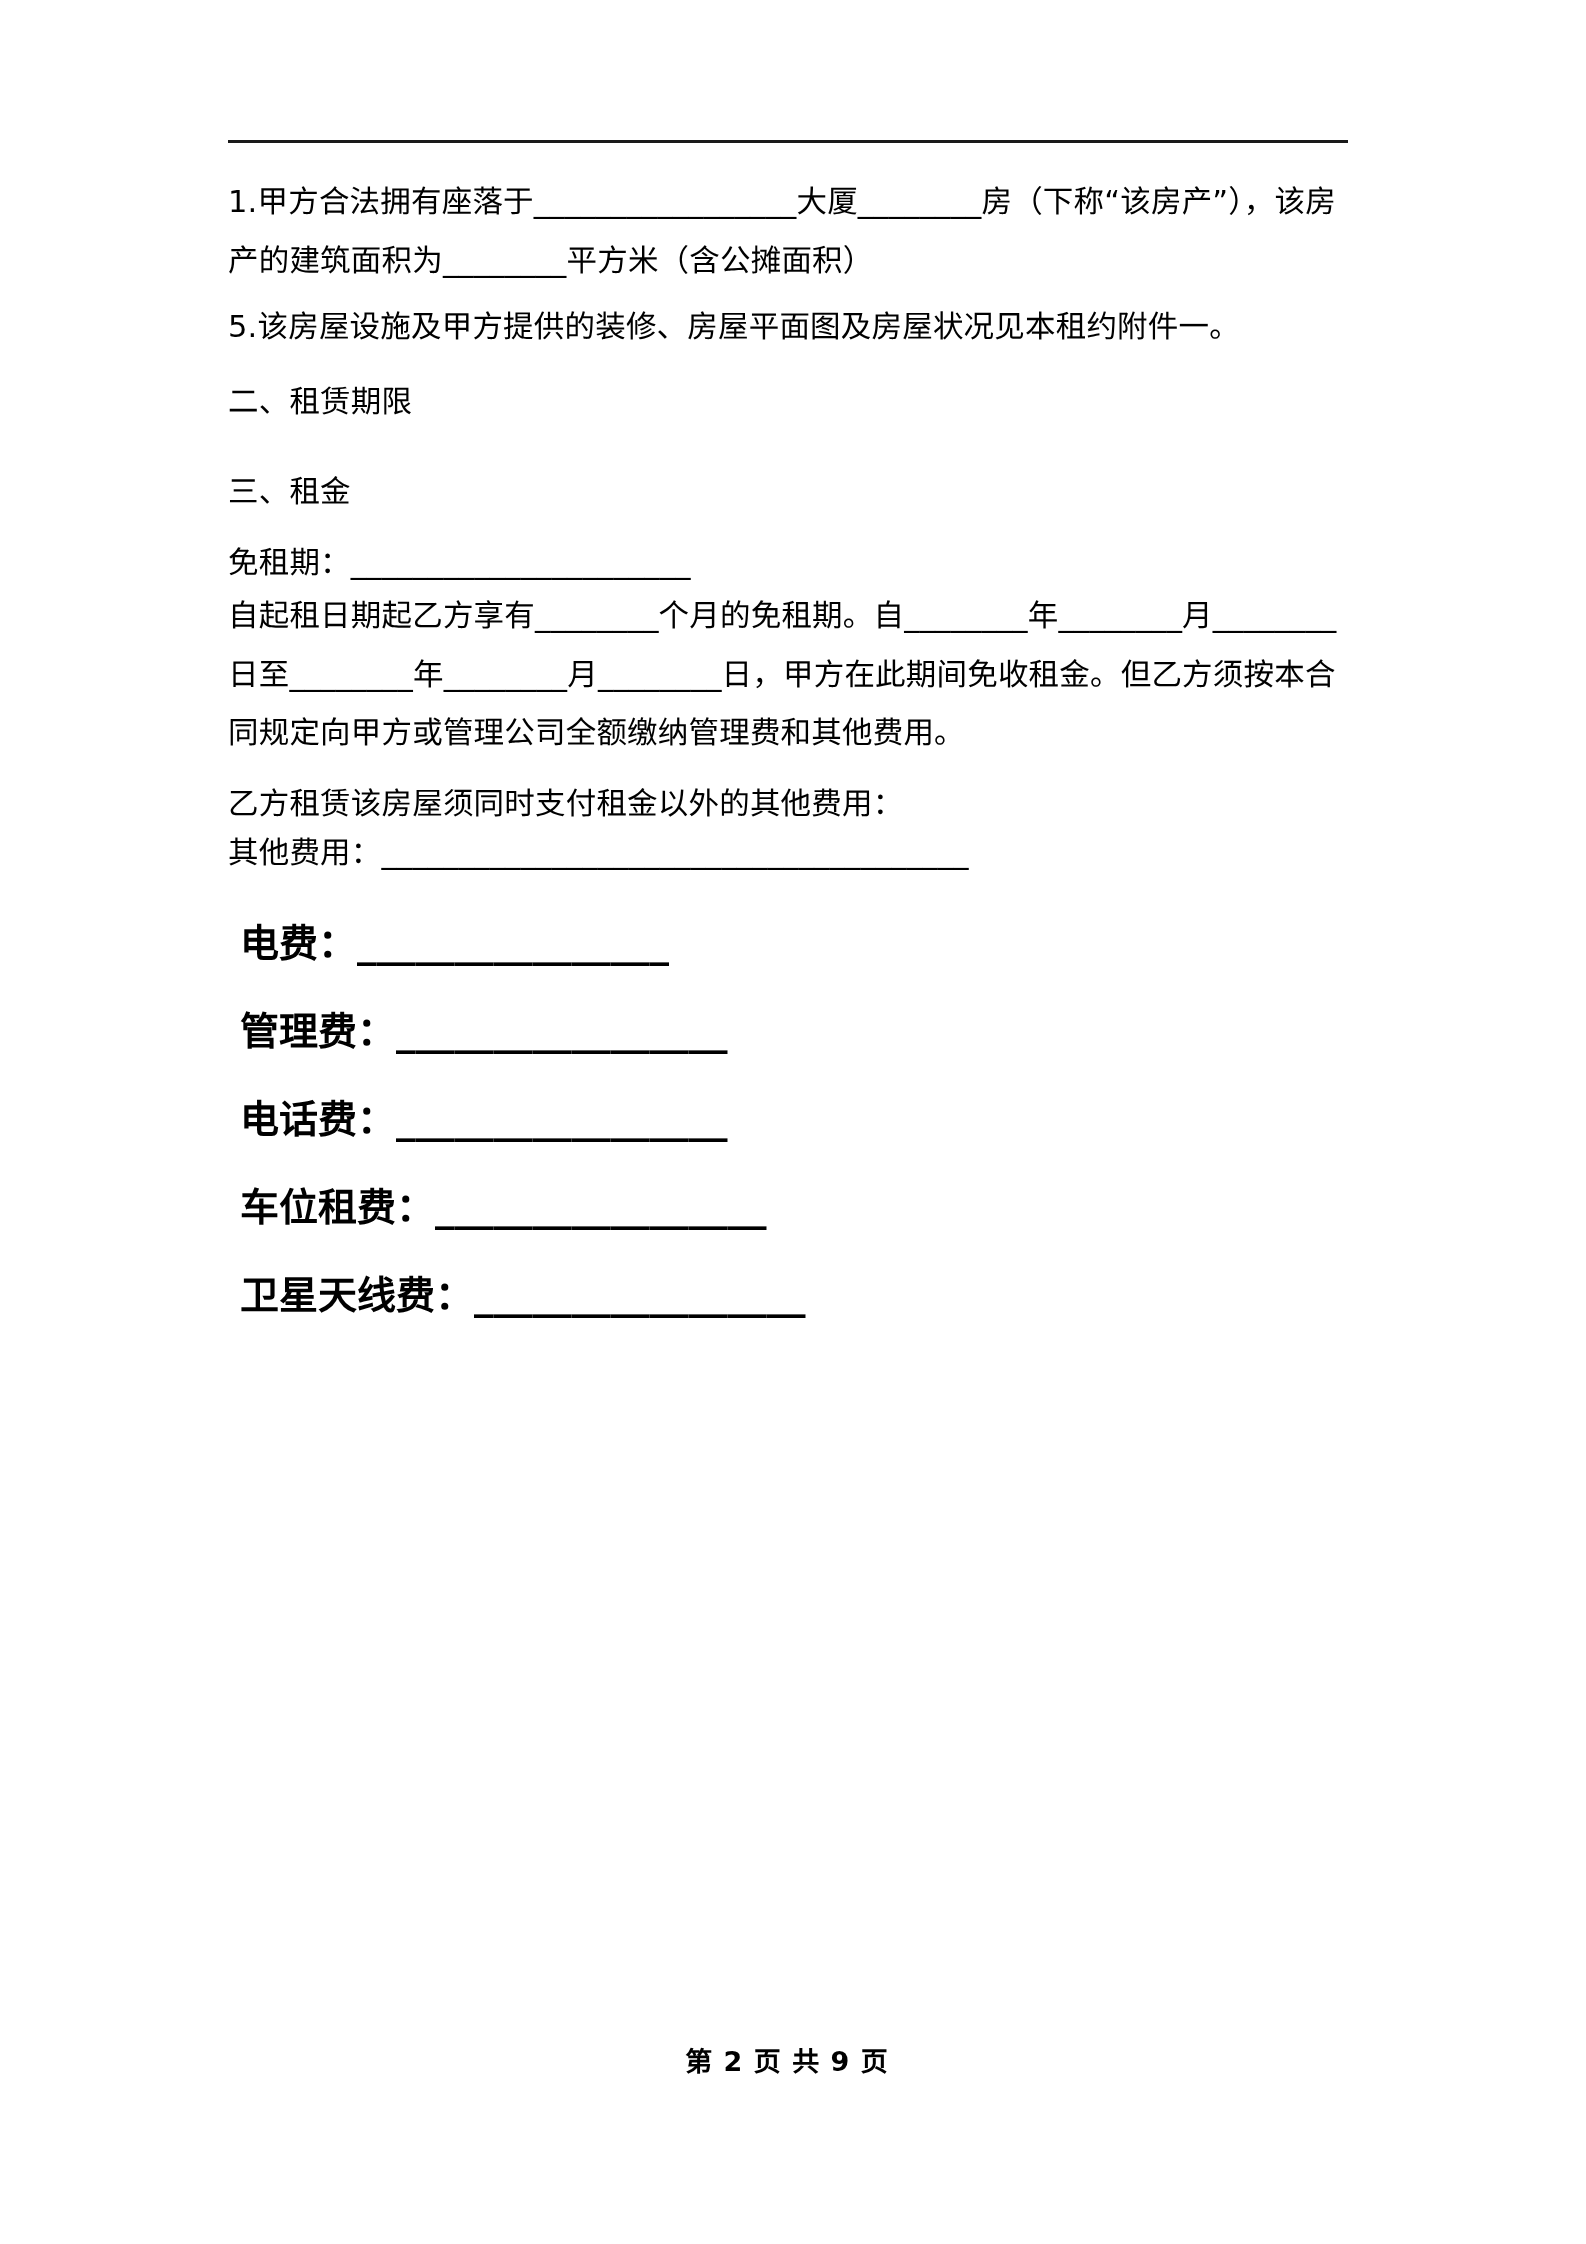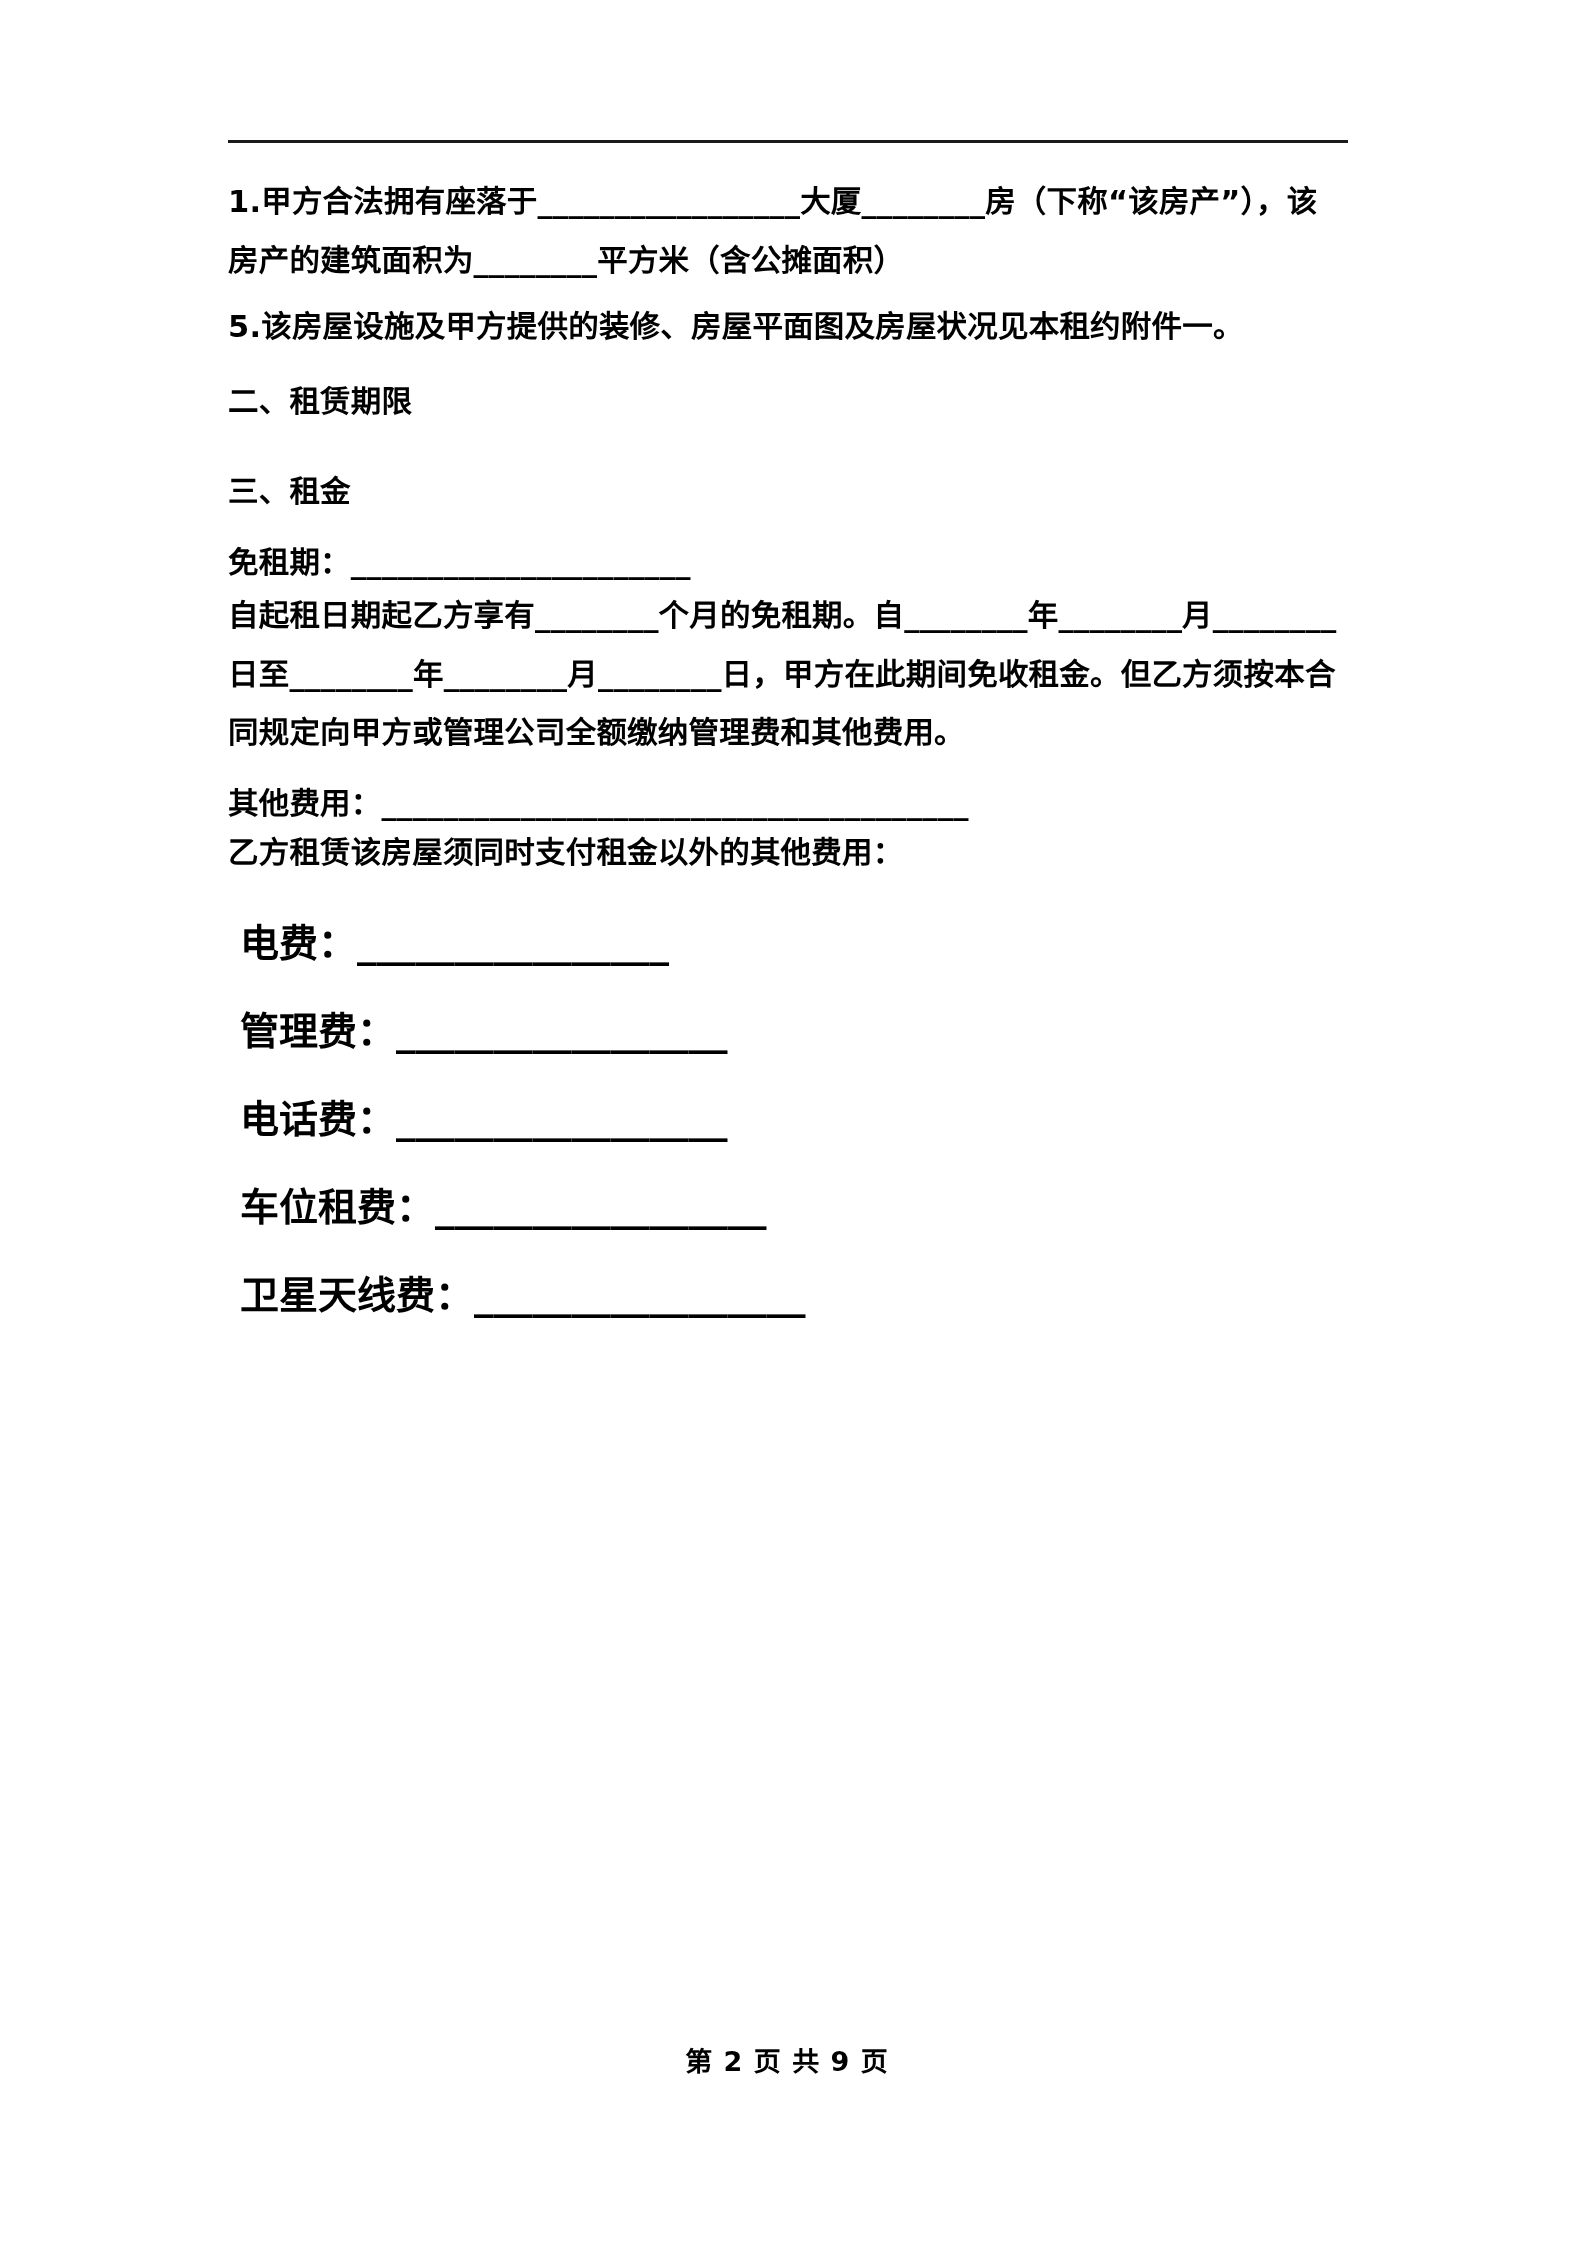--- a/index.html
+++ b/index.html
@@ -28,21 +28,21 @@
     width: 1120px;
   }
   .top-rule {
     width: 1120px;
     height: 0;
     border-top: 3px solid #1a1a1a;
     margin: 0 0 30px 0;
   }
   .para {
     font-size: 30.5px;
-    font-weight: bold;
+    font-weight: normal;
     line-height: 1.92;
     letter-spacing: 0.2px;
     margin: 0;
     word-break: break-all;
     white-space: pre-wrap;
   }
   .para.tight {
     line-height: 1.62;
   }
   .gap-sm { height: 8px; }
@@ -92,23 +92,23 @@
     <p class="para">三、租金</p>
 
     <div class="gap-md"></div>
 
     <p class="para tight">免租期：______________________</p>
 
     <p class="para">自起租日期起乙方享有________个月的免租期。自________年________月________日至________年________月________日，甲方在此期间免收租金。但乙方须按本合同规定向甲方或管理公司全额缴纳管理费和其他费用。</p>
 
     <div class="gap-md"></div>
 
+    <p class="para tight">乙方租赁该房屋须同时支付租金以外的其他费用：</p>
+
     <p class="para tight">其他费用：______________________________________</p>
-
-    <p class="para tight">乙方租赁该房屋须同时支付租金以外的其他费用：</p>
 
     <div class="gap-sm"></div>
 
 
     <div class="gap-sm"></div>
 
     <p class="list-line">电费：________________</p>
     <p class="list-line">管理费：_________________</p>
     <p class="list-line">电话费：_________________</p>
     <p class="list-line">车位租费：_________________</p>

